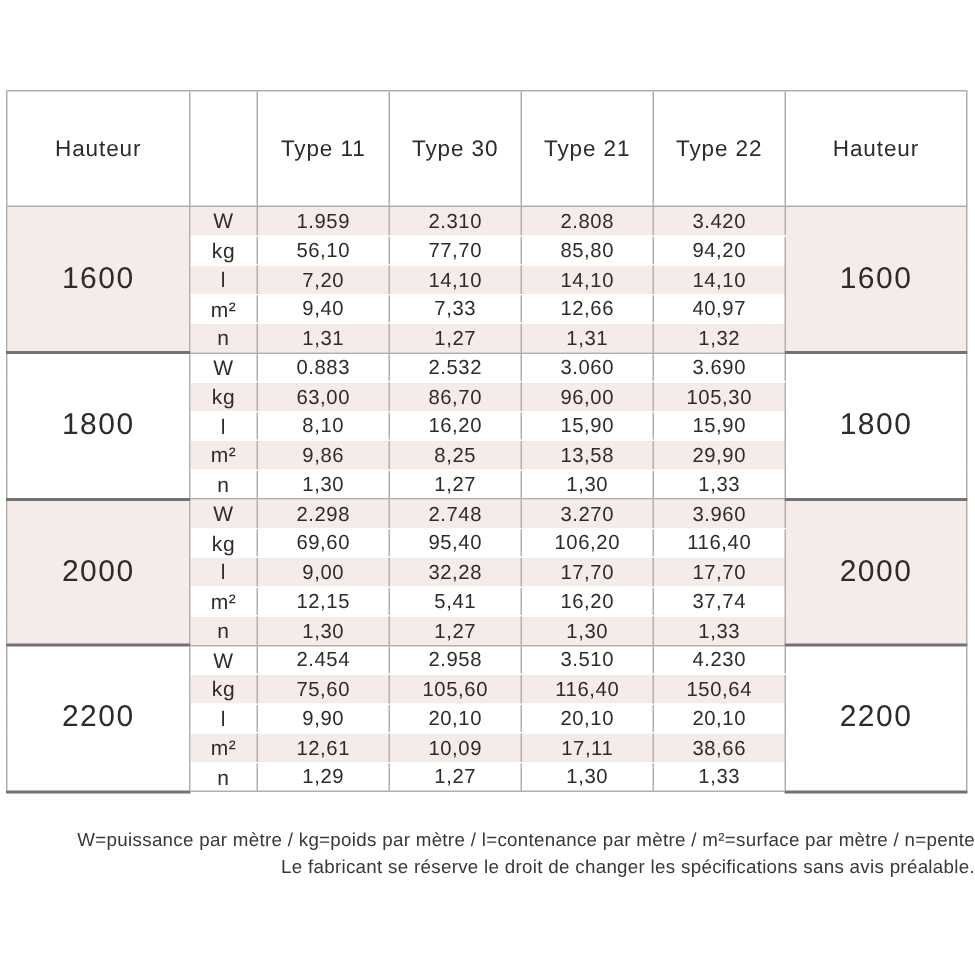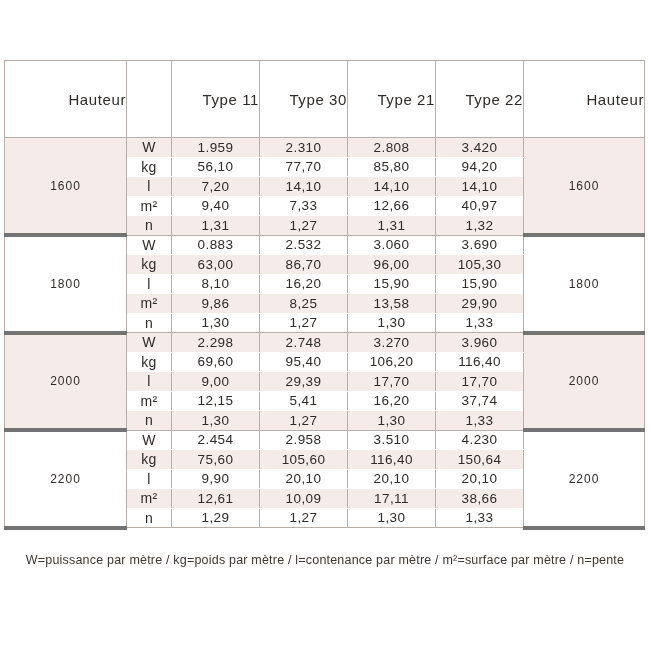--- a/index.html
+++ b/index.html
@@ -30,43 +30,42 @@
     font-weight: normal;
     overflow: hidden;
     white-space: nowrap;
   }
   .spec thead th {
     height: 76px;
     font-size: 15px;
     letter-spacing: 0.6px;
     background: #ffffff;
     border-bottom: 1px solid #b7aeaa;
-    text-align: right;
   }
   .spec tbody td {
     height: 18.5px;
     font-size: 13.5px;
     letter-spacing: 0.4px;
     border-bottom: 1px solid #ffffff;
     background: #ffffff;
   }
   .spec tbody td.stripe { background: #f5ece9; }
   .spec tbody td.unit-cell { font-size: 14px; }
   .spec tbody td.hauteur-cell {
-    font-size: 12px;
+    font-size: 20px;
     letter-spacing: 1px;
-    border-bottom: 4px solid #737373;
+    border-bottom: 2px solid #737373;
   }
   .spec tbody tr.group-end td { border-bottom: 1px solid #b7aeaa; }
   .footer {
     position: absolute;
     left: 0;
     top: 551px;
     width: 650px;
-    text-align: center;
+    text-align: right;
     font-size: 12.5px;
     line-height: 1.45;
     letter-spacing: 0.2px;
     color: #3c3734;
   }
 </style>
 </head>
 <body>
 
 <div class="page">
@@ -179,21 +178,21 @@
         <tr>
           <td class="unit-cell">kg</td>
           <td class="value-cell">69,60</td>
           <td class="value-cell">95,40</td>
           <td class="value-cell">106,20</td>
           <td class="value-cell">116,40</td>
         </tr>
         <tr>
           <td class="unit-cell stripe">l</td>
           <td class="value-cell stripe">9,00</td>
-          <td class="value-cell stripe">29,39</td>
+          <td class="value-cell stripe">32,28</td>
           <td class="value-cell stripe">17,70</td>
           <td class="value-cell stripe">17,70</td>
         </tr>
         <tr>
           <td class="unit-cell">m²</td>
           <td class="value-cell">12,15</td>
           <td class="value-cell">5,41</td>
           <td class="value-cell">16,20</td>
           <td class="value-cell">37,74</td>
         </tr>
@@ -239,15 +238,16 @@
           <td class="value-cell">1,29</td>
           <td class="value-cell">1,27</td>
           <td class="value-cell">1,30</td>
           <td class="value-cell">1,33</td>
         </tr>
       </tbody>
   </table>
 
   <div class="footer">
     <div>W=puissance par mètre / kg=poids par mètre / l=contenance par mètre / m²=surface par mètre / n=pente</div>
+    <div>Le fabricant se réserve le droit de changer les spécifications sans avis préalable.</div>
   </div>
 
 </div>
 
 </body></html>

